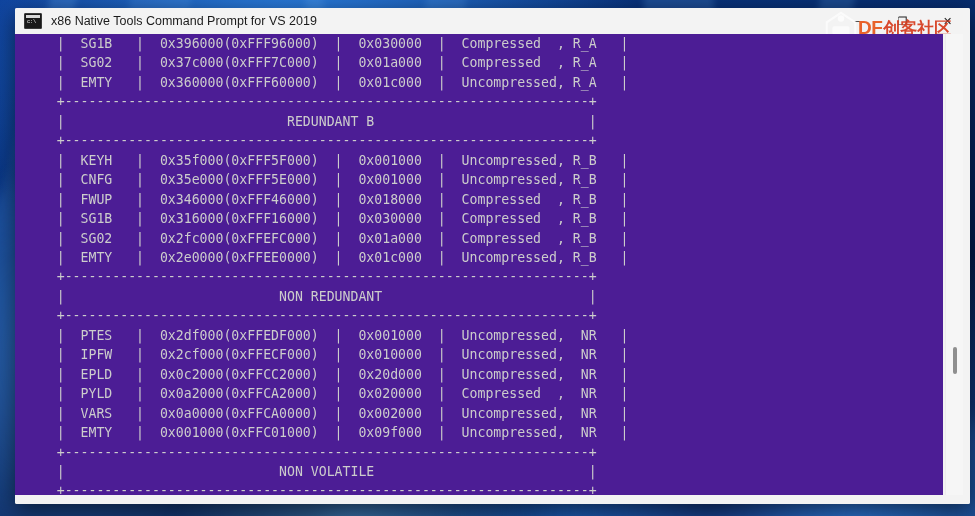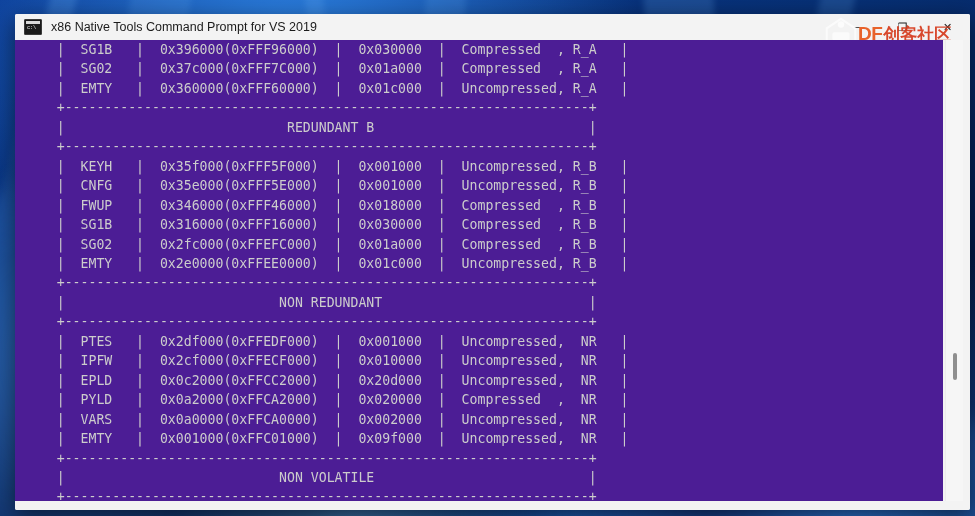--- a/index.html
+++ b/index.html
@@ -13,21 +13,21 @@
   #desktop .bl{position:absolute;}
   .w-base{inset:0;background:
      radial-gradient(ellipse 60% 80% at 30% 10%, #2f86e8 0%, rgba(47,134,232,0) 60%),
      radial-gradient(ellipse 70% 90% at 75% 95%, #1f6fd8 0%, rgba(31,111,216,0) 62%),
      linear-gradient(160deg,#0b3a93 0%, #073075 35%, #041a4a 70%, #020d2c 100%);}
   .ray{position:absolute;background:linear-gradient(to bottom,rgba(120,190,255,.55),rgba(60,130,230,.06));
        filter:blur(3px);transform-origin:top center;}
   .swoosh{position:absolute;border-radius:50%;filter:blur(10px);}
   
   #window{
-    position:absolute;left:15px;top:14px;width:955px;height:496px;
+    position:absolute;left:15px;top:8px;width:955px;height:496px;
     background:#f3f3f3;border-radius:2px;
     box-shadow:0 6px 22px rgba(0,0,0,.55);
     overflow:hidden;
   }
   #titlebar{
     height:26px;background:#f3f3f3;display:flex;align-items:center;
     position:relative;
   }
   #titlebar .tb-icon{
     width:16px;height:14px;margin-left:9px;margin-right:9px;flex:none;

